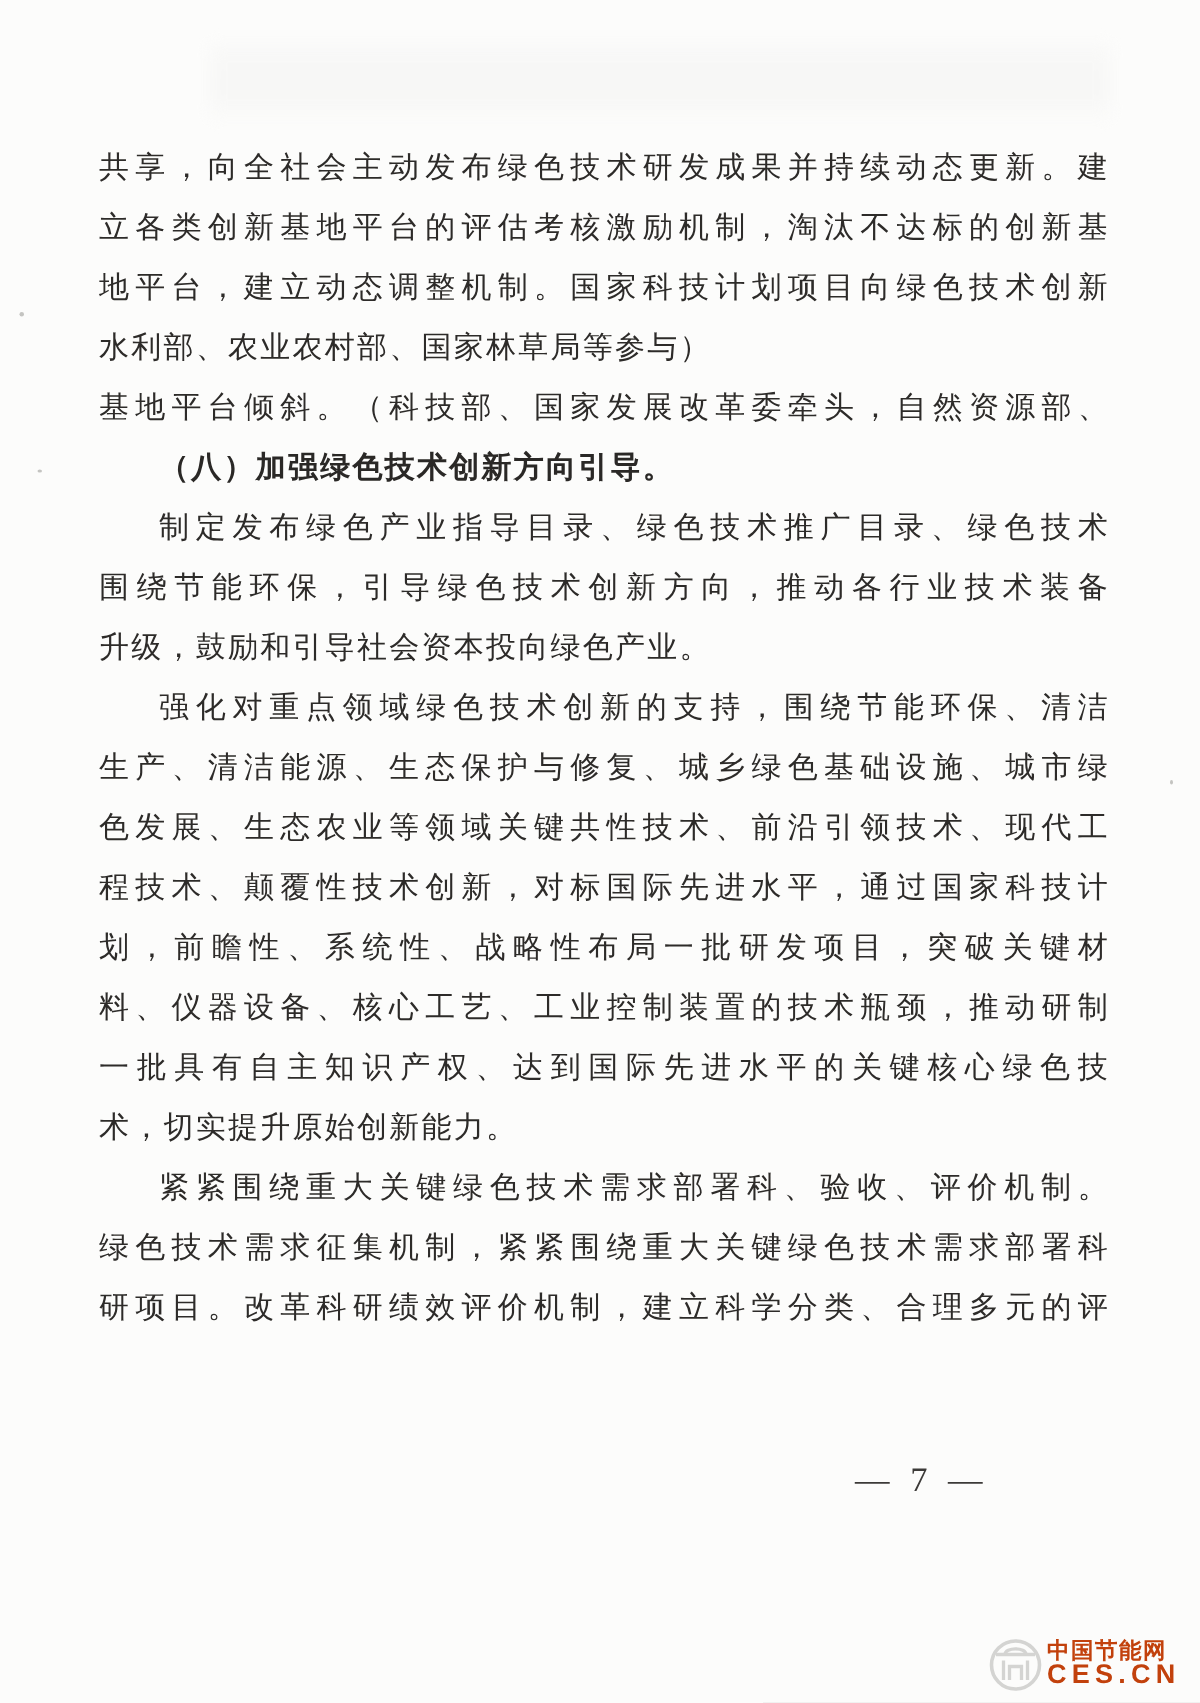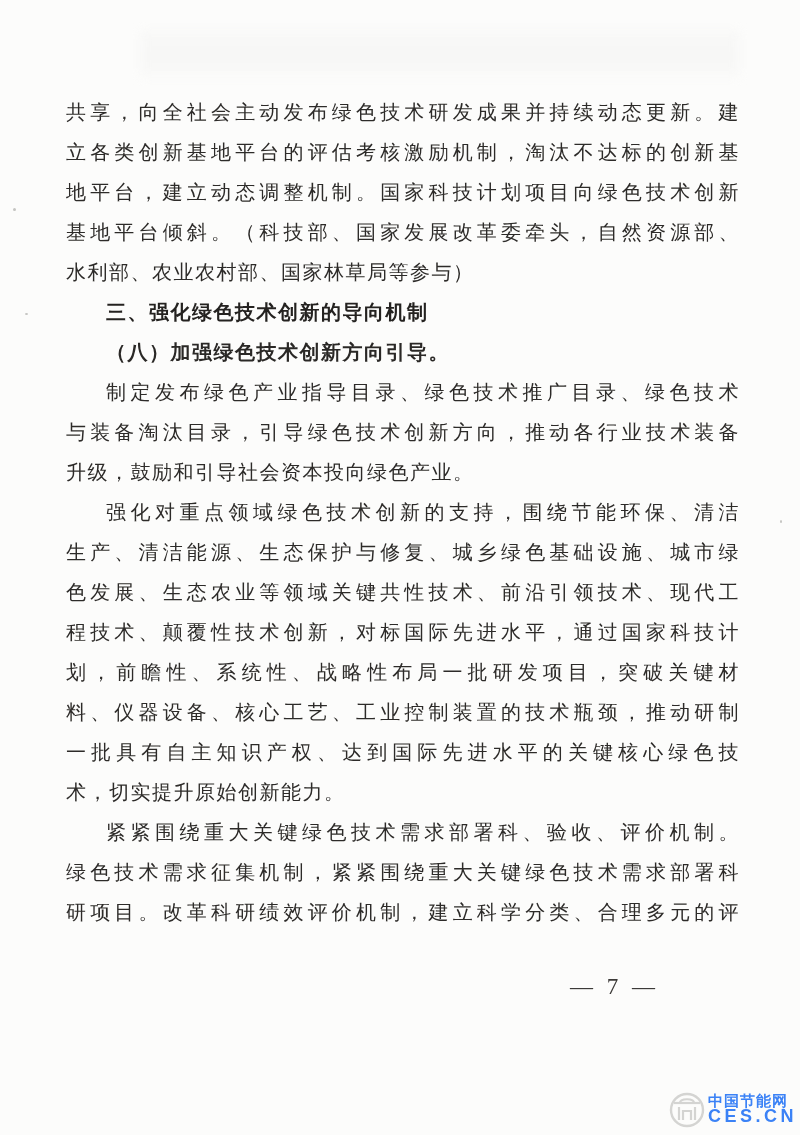--- a/index.html
+++ b/index.html
@@ -76,25 +76,25 @@
     position: absolute;
     top: 974px;
     left: 570px;
     font-size: 23px;
     letter-spacing: 4px;
     color: #3c3a38;
   }
 
   .watermark {
     position: absolute;
-    right: 3px;
+    right: 13px;
     bottom: 6px;
     display: flex;
     align-items: center;
-    color: #3b82f6;
+    color: #c2410c;
   }
   .wm-logo { margin-right: 2px; }
   .wm-logo svg { display: block; }
   .wm-text { display: flex; flex-direction: column; }
   .wm-name {
     font-family: "Liberation Sans", "DejaVu Sans", sans-serif;
     font-weight: 700;
     font-size: 15px;
     line-height: 16px;
     letter-spacing: 1px;
@@ -114,26 +114,25 @@
 
   <div class="bleed-top"></div>
   <div class="speck s1"></div>
   <div class="speck s2"></div>
   <div class="speck s3"></div>
 
   <div class="content">
     <div class="line full">共享，向全社会主动发布绿色技术研发成果并持续动态更新。建</div>
     <div class="line full">立各类创新基地平台的评估考核激励机制，淘汰不达标的创新基</div>
     <div class="line full">地平台，建立动态调整机制。国家科技计划项目向绿色技术创新</div>
+    <div class="line short">水利部、农业农村部、国家林草局等参与）</div>
     <div class="line full">基地平台倾斜。（科技部、国家发展改革委牵头，自然资源部、</div>
-    <div class="line short">水利部、农业农村部、国家林草局等参与）</div>
-    <div class="line short indent heading">三、强化绿色技术创新的导向机制</div>
     <div class="line short indent subheading">（八）加强绿色技术创新方向引导。</div>
     <div class="line full indent">制定发布绿色产业指导目录、绿色技术推广目录、绿色技术</div>
-    <div class="line full">与装备淘汰目录，引导绿色技术创新方向，推动各行业技术装备</div>
+    <div class="line full">围绕节能环保，引导绿色技术创新方向，推动各行业技术装备</div>
     <div class="line short">升级，鼓励和引导社会资本投向绿色产业。</div>
     <div class="line full indent">强化对重点领域绿色技术创新的支持，围绕节能环保、清洁</div>
     <div class="line full">生产、清洁能源、生态保护与修复、城乡绿色基础设施、城市绿</div>
     <div class="line full">色发展、生态农业等领域关键共性技术、前沿引领技术、现代工</div>
     <div class="line full">程技术、颠覆性技术创新，对标国际先进水平，通过国家科技计</div>
     <div class="line full">划，前瞻性、系统性、战略性布局一批研发项目，突破关键材</div>
     <div class="line full">料、仪器设备、核心工艺、工业控制装置的技术瓶颈，推动研制</div>
     <div class="line full">一批具有自主知识产权、达到国际先进水平的关键核心绿色技</div>
     <div class="line short">术，切实提升原始创新能力。</div>
     <div class="line full indent">紧紧围绕重大关键绿色技术需求部署科、验收、评价机制。</div>

